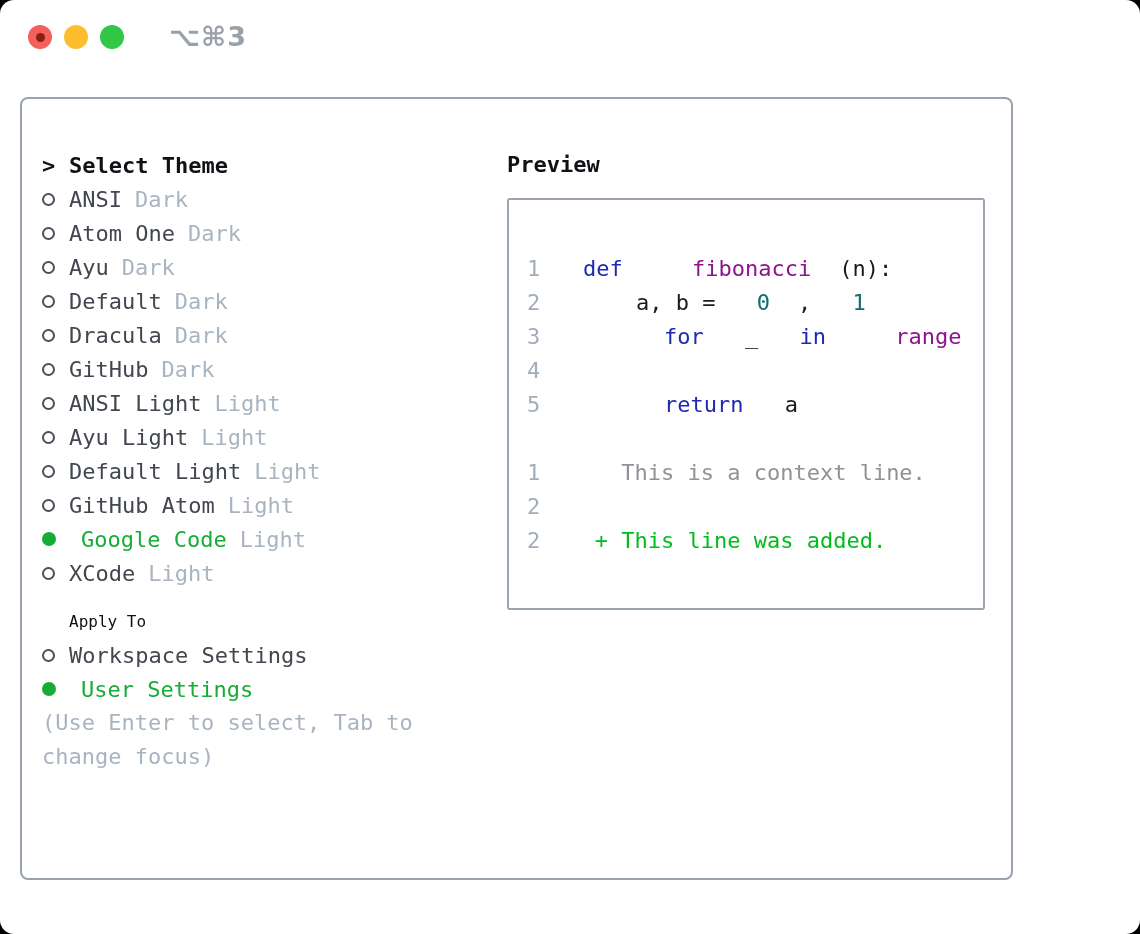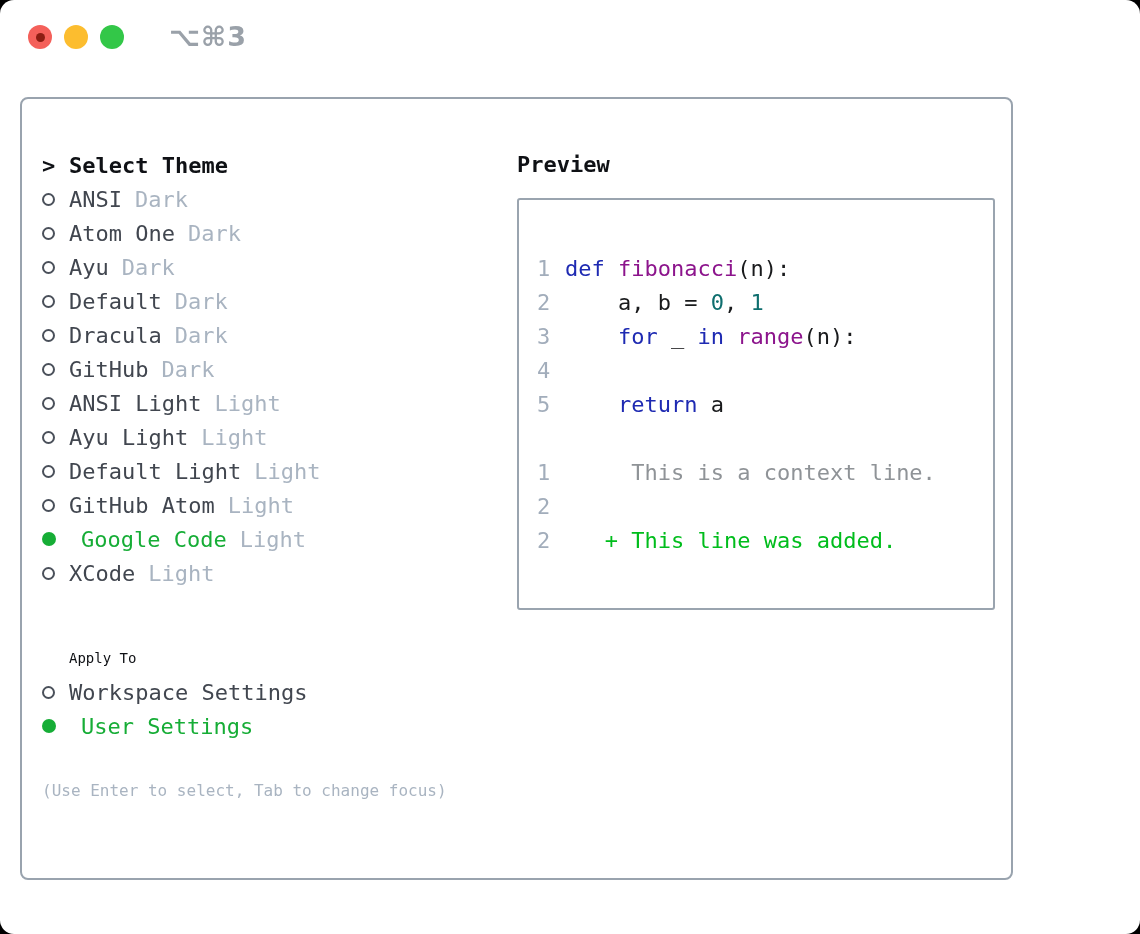--- a/index.html
+++ b/index.html
@@ -45,34 +45,34 @@
   .leftcol{position:absolute;left:20px;top:49px;width:445px;}
   .row{display:flex;align-items:center;height:34px;font-size:22px;color:var(--textdark);white-space:pre;}
   .row .marker{width:27px;flex:0 0 27px;display:flex;align-items:center;}
   .chev{font-weight:bold;color:var(--headblack);}
   .circle{width:13px;height:13px;border:2px solid #4a505a;border-radius:50%;}
   .circle.filled{width:14px;height:14px;border:none;background:var(--green);}
   .row .name{color:var(--textdark);}
   .row.selected .name{color:var(--green);margin-left:12px;}
   .row .tag{color:var(--muted);margin-left:13px;}
   .list-header .name{font-weight:bold;color:var(--headblack);}
-  .apply-header{height:34px;margin-top:51px;display:flex;align-items:center;padding-left:27px;font-size:14px;color:var(--headblack);}
-  .hint{margin-top:34px;width:432px;font-size:16px;line-height:28px;color:var(--muted);}
+  .apply-header{height:34px;margin-top:14px;display:flex;align-items:center;padding-left:27px;font-size:16px;color:var(--headblack);}
+  .hint{width:432px;font-size:22px;line-height:34px;color:var(--muted);}
   
-  .rightcol{position:absolute;left:495px;top:49px;}
+  .rightcol{position:absolute;left:485px;top:49px;}
   .preview-label{height:34px;line-height:34px;font-size:22px;font-weight:bold;color:var(--headblack);}
   .pbox{
     margin-top:16px;width:478px;height:412px;
     border:2px solid #9aa4af;border-radius:3px;background:#fff;
     padding:51px 0 0 18px;overflow:hidden;
   }
   .cline{display:flex;align-items:center;height:34px;font-size:22px;}
   .ln{width:28px;flex:0 0 28px;color:var(--lnum);white-space:pre;}
   .ctext{white-space:pre;color:#191a1c;}
-  .tok{white-space:pre;}
+  .tok{white-space:pre;margin-left:28px;}
   .kw{color:var(--kw);}
   .fn{color:var(--fn);}
   .lit{color:var(--lit);}
   .pl{color:#191a1c;}
   .blank-spacer{height:34px;}
   .ctext.context{color:var(--ctx);}
   .ctext.deleted{color:var(--del);}
   .ctext.added{color:var(--add);}
 </style>
 </head>

